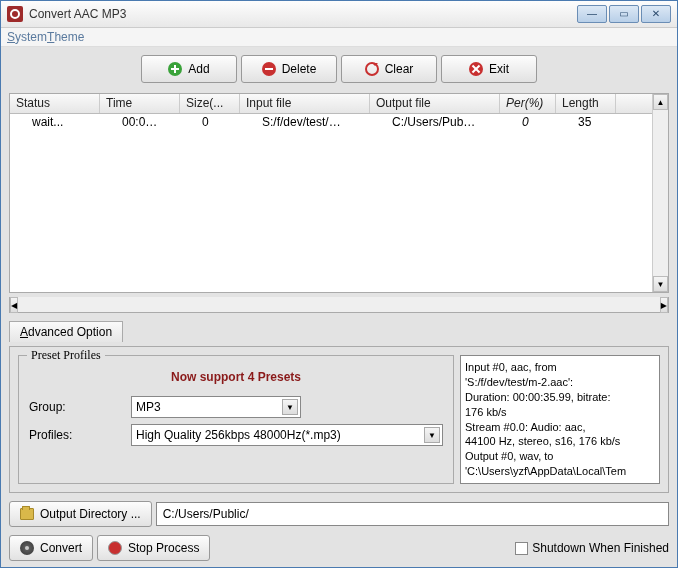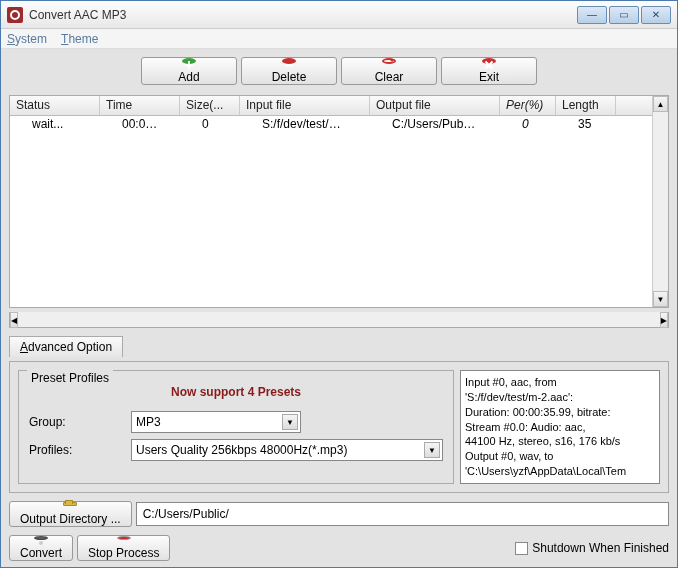--- a/index.html
+++ b/index.html
@@ -55,21 +55,20 @@
   color: #2a4a6d;
   cursor: pointer;
 }
 .winbtn.close { background: linear-gradient(#dce8f5, #b8cfe8); }
 .menubar {
   height: 20px;
   background: #f5f5f5;
   display: flex;
   align-items: center;
   padding: 0 6px;
-  gap: 14px;
   border-bottom: 1px solid #ddd;
 }
 .menubar span { color: #5a7a9e; cursor: pointer; }
 .menubar span u { text-decoration: underline; }
 .content {
   flex: 1;
   background: #e3e3e3;
   padding: 6px 8px;
   display: flex;
   flex-direction: column;
@@ -87,21 +86,20 @@
   border: 1px solid #999;
   background: linear-gradient(#fdfdfd, #e2e2e2);
   border-radius: 3px;
   display: flex;
   align-items: center;
   justify-content: center;
   gap: 6px;
   cursor: pointer;
   font-size: 12px;
   padding: 0 10px;
-  flex-direction: column;
 }
 .ico { width: 14px; height: 14px; display: inline-block; }
 .ico-add { border-radius: 50%; background: #3aa23a; position: relative; }
 .ico-add::before, .ico-add::after { content:""; position:absolute; background:#fff; }
 .ico-add::before { left:6px; top:3px; width:2px; height:8px; }
 .ico-add::after { left:3px; top:6px; width:8px; height:2px; }
 .ico-del { border-radius:50%; background:#c83030; position:relative; }
 .ico-del::before { content:""; position:absolute; left:3px; top:6px; width:8px; height:2px; background:#fff; }
 .ico-clear { width:14px;height:14px;border-radius:50%;border:2px solid #c83030;position:relative; box-sizing:border-box;}
 .ico-clear::before{content:"";position:absolute;right:-1px;top:-1px;width:0;height:0;border:3px solid transparent;border-top-color:#c83030;}
@@ -183,22 +181,23 @@
 .fieldset {
   flex:1;
   border:1px solid #aaa;
   padding:8px 10px 10px 10px;
   position:relative;
 }
 .fieldset .legend {
   position:absolute;
   top:-8px; left:8px;
   background:#e3e3e3;
-  padding:8px 4px;
+  padding:0 4px;
   font-size:12px;
+  font-family:Liberation Serif, serif;
 }
 .preset-msg { text-align:center; color:#8a1a1a; font-weight:bold; margin:6px 0 12px 0; }
 .formrow { display:flex; align-items:center; gap:4px; margin:6px 0; }
 .formrow label { min-width:50px; }
 .select {
   flex:1;
   max-width:170px;
   height:22px;
   border:1px solid #888;
   background:#fff;
@@ -326,29 +325,30 @@
         <div class="formrow">
           <label>Group:</label>
           <div class="select">
             <span>MP3</span>
             <span class="arrow">▼</span>
           </div>
         </div>
         <div class="formrow">
           <label>Profiles:</label>
           <div class="select wide">
-            <span>Users Quality 256kbps 48000Hz(*.mp3)</span>
+            <span>High Quality 256kbps 48000Hz(*.mp3)</span>
             <span class="arrow">▼</span>
           </div>
         </div>
       </div>
       <div class="infobox">
         <div>Input #0, aac, from</div>
         <div>'S:/f/dev/test/m-2.aac':</div>
         <div>  Duration: 00:00:35.99, bitrate:</div>
+        <div>176 kb/s</div>
         <div>    Stream #0.0: Audio: aac,</div>
         <div>44100 Hz, stereo, s16, 176 kb/s</div>
         <div>Output #0, wav, to</div>
         <div>'C:\Users\yzf\AppData\Local\Tem</div>
       </div>
     </div>
 
     <div class="bottomrow">
       <div class="btn small">
         <span class="ico ico-folder"></span>

